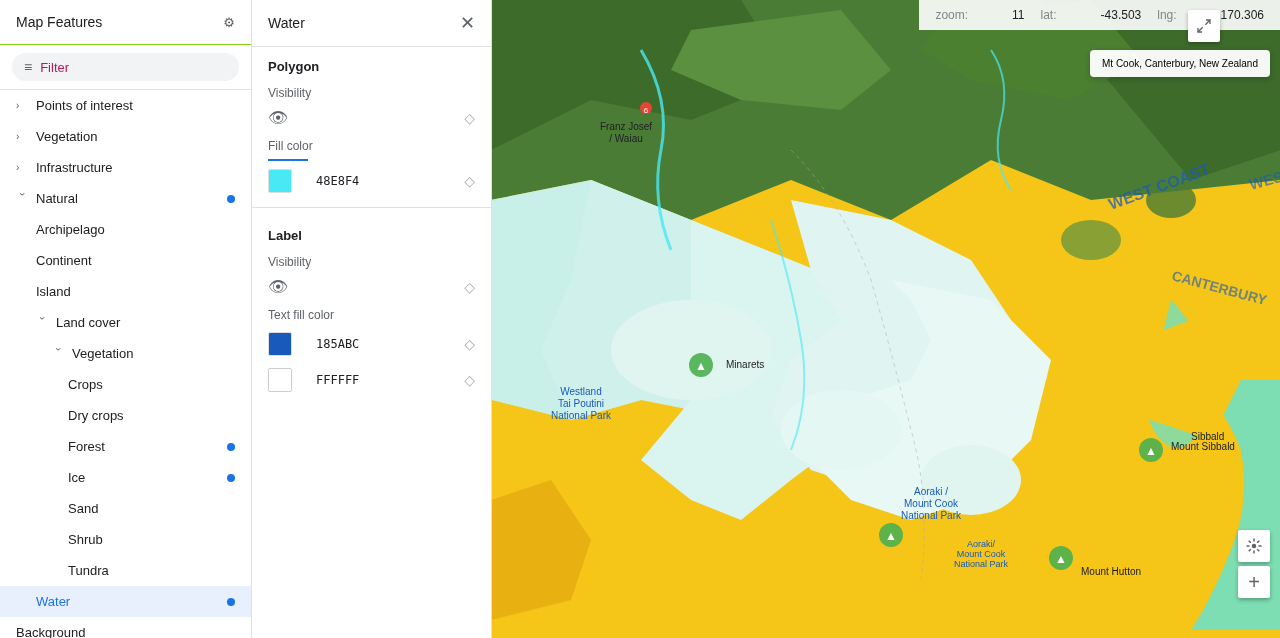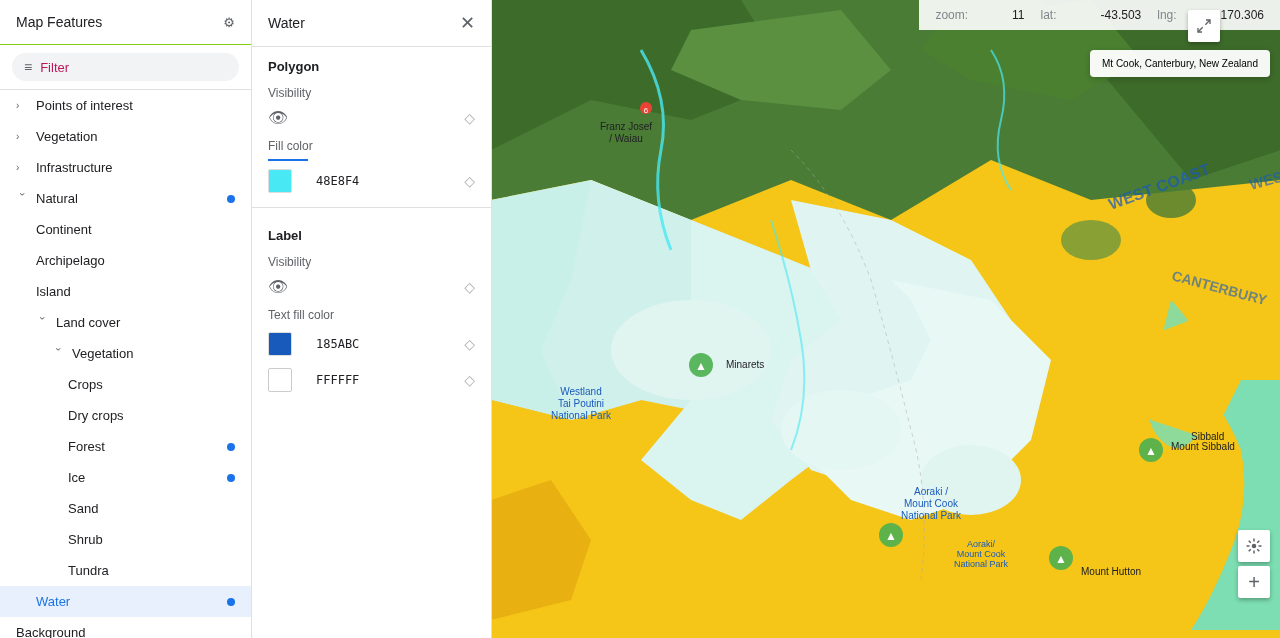--- a/index.html
+++ b/index.html
@@ -277,25 +277,25 @@
       <span class="nav-item-label">Infrastructure</span>
     </div>
 
     <div class="nav-item">
       <span class="chevron" style="transform:rotate(90deg);display:inline-block;">›</span>
       <span class="nav-item-label">Natural</span>
       <span class="dot"></span>
     </div>
 
     <div class="nav-item child-item">
+      <span class="nav-item-label">Archipelago</span>
+    </div>
+
+    <div class="nav-item child-item">
       <span class="nav-item-label">Continent</span>
-    </div>
-
-    <div class="nav-item child-item">
-      <span class="nav-item-label">Archipelago</span>
     </div>
 
     <div class="nav-item child-item">
       <span class="nav-item-label">Island</span>
     </div>
 
     <div class="nav-item child-item">
       <span class="chevron" style="transform:rotate(90deg);display:inline-block;margin-right:8px;">›</span>
       <span class="nav-item-label">Land cover</span>
     </div>

